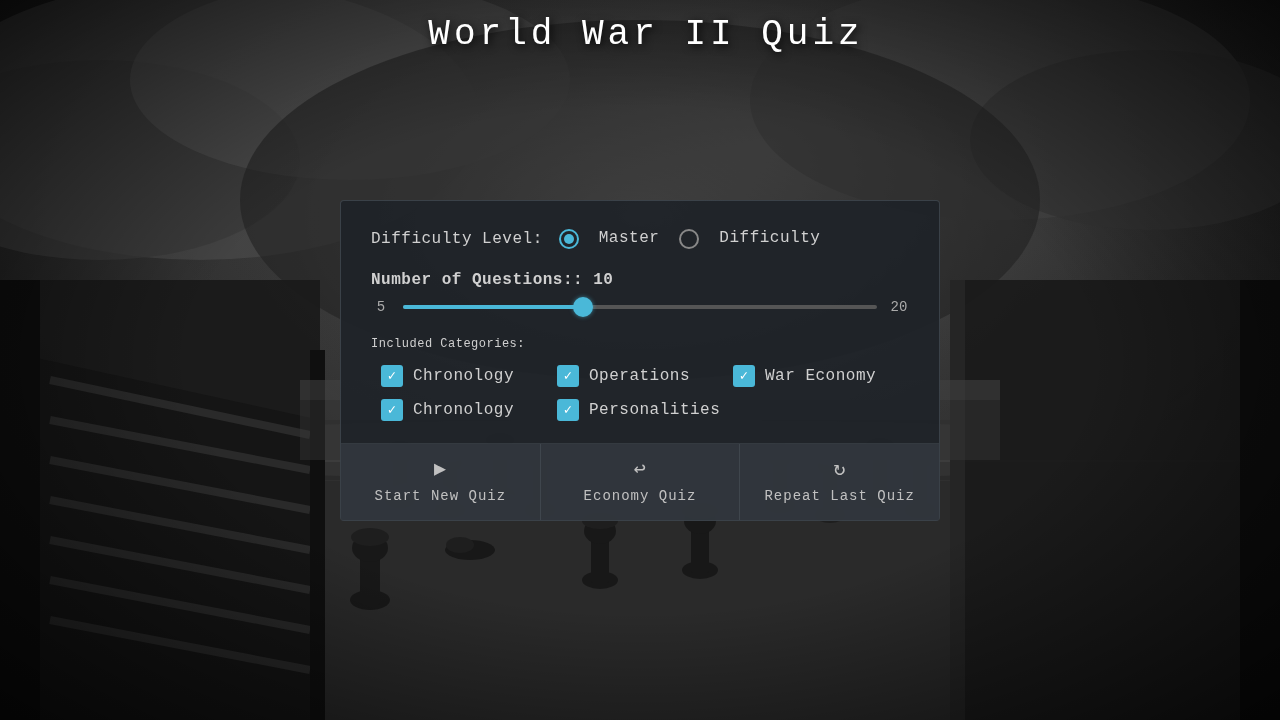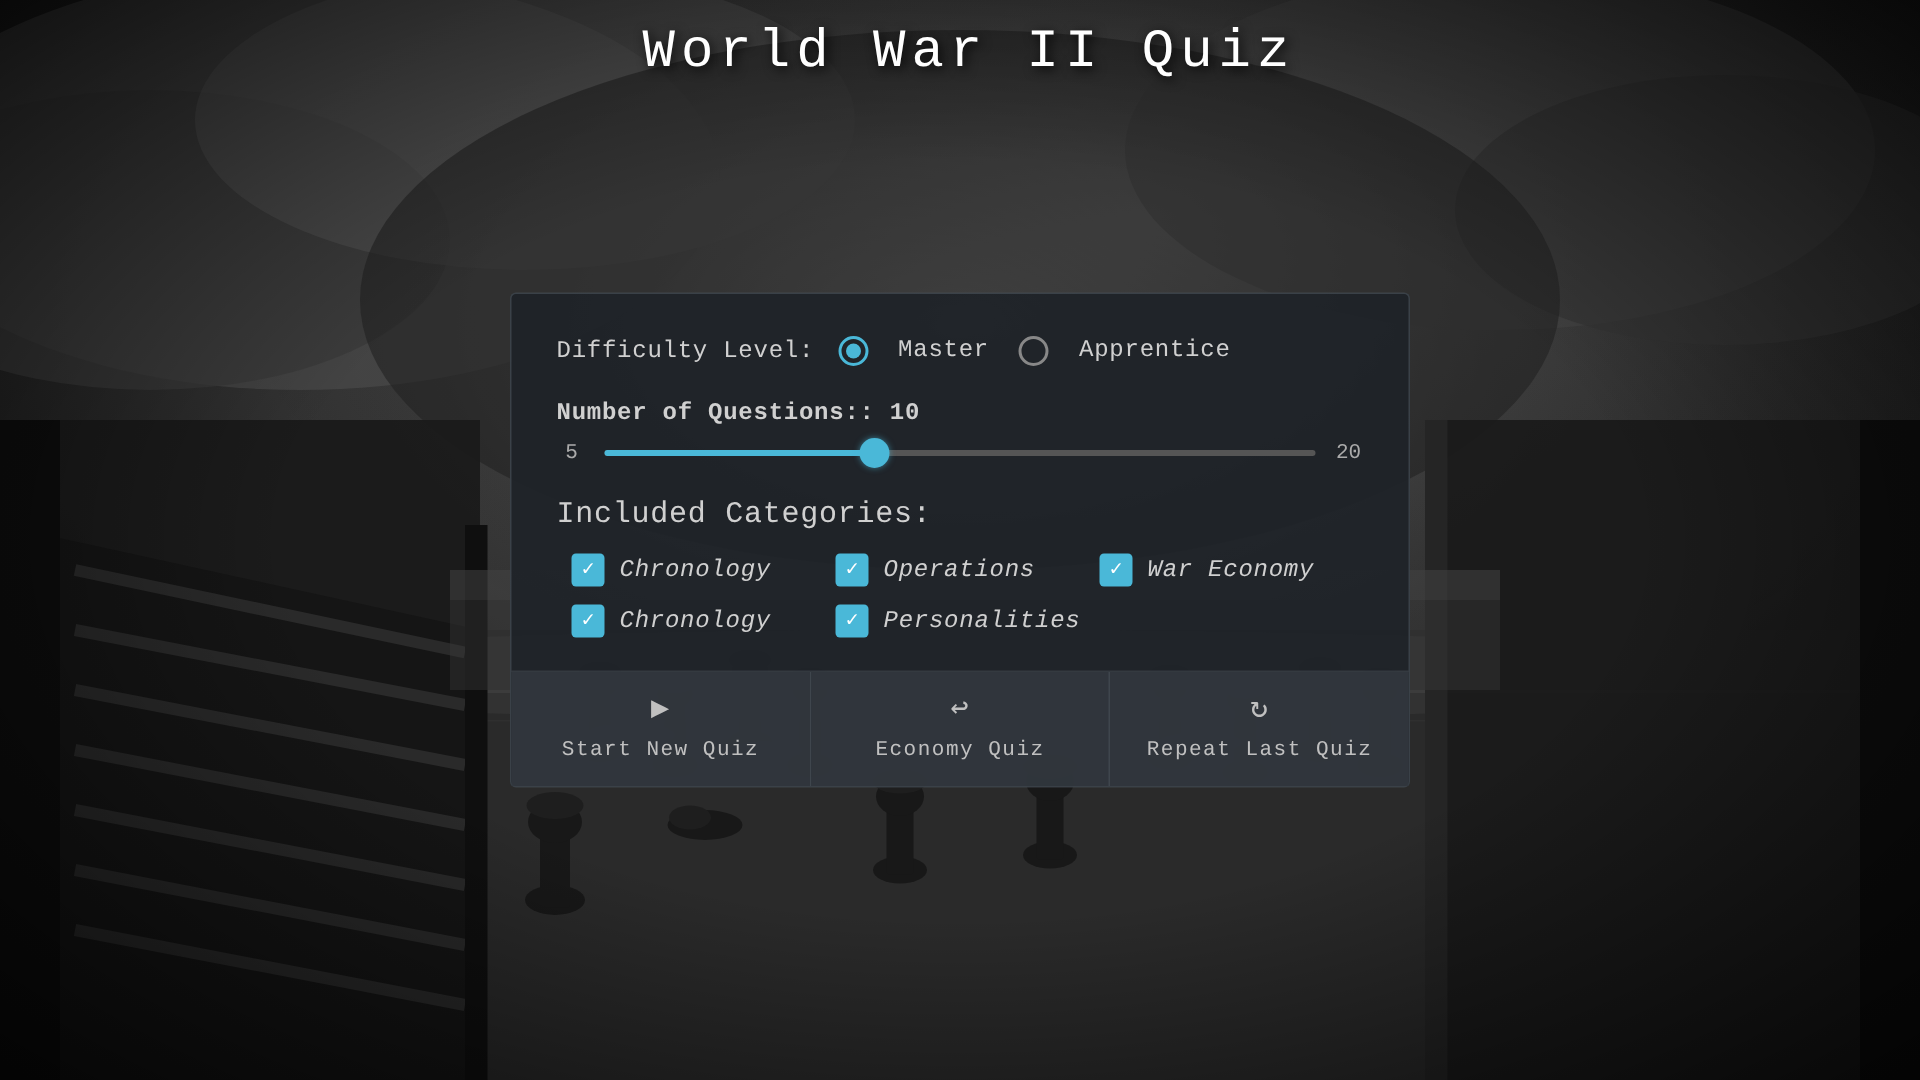--- a/index.html
+++ b/index.html
@@ -172,21 +172,21 @@
       left: 38%;
       box-shadow: 0 0 4px rgba(74, 184, 216, 0.6);
     }
 
     
     .categories-section {
       margin-bottom: 22px;
     }
 
     .categories-label {
-      font-size: 20px;
+      font-size: 12px;
       color: #d0d0d0;
       margin-bottom: 14px;
       letter-spacing: 0.5px;
     }
 
     .categories-grid {
       display: grid;
       grid-template-columns: 1fr 1fr 1fr;
       gap: 12px 0;
       padding-left: 10px;
@@ -214,21 +214,20 @@
       color: white;
       font-size: 14px;
       font-weight: bold;
       line-height: 1;
     }
 
     .category-label {
       font-size: 16px;
       color: #d0d0d0;
       letter-spacing: 0.5px;
-      font-style: italic;
     }
 
     
     .button-bar {
       display: flex;
       margin: 0 -30px;
       border-top: 1px solid rgba(100, 110, 120, 0.3);
     }
 
     .btn {
@@ -413,21 +412,21 @@
     <div class="field-row">
       <span class="field-label">Difficulty Level:</span>
       <div class="radio-group">
         <label class="radio-option">
           <div class="radio-circle selected">
           </div>
           <span class="radio-label">Master</span>
         </label>
         <label class="radio-option">
           <div class="radio-circle unselected"></div>
-          <span class="radio-label">Apprentice</span>
+          <span class="radio-label">Difficulty</span>
         </label>
       </div>
     </div>
 
     <div class="slider-row">
       <div class="slider-label">
         <span>Number of Questions:</span>: <span>10</span>
       </div>
       <div class="slider-container">
         <span class="slider-min">5</span>

